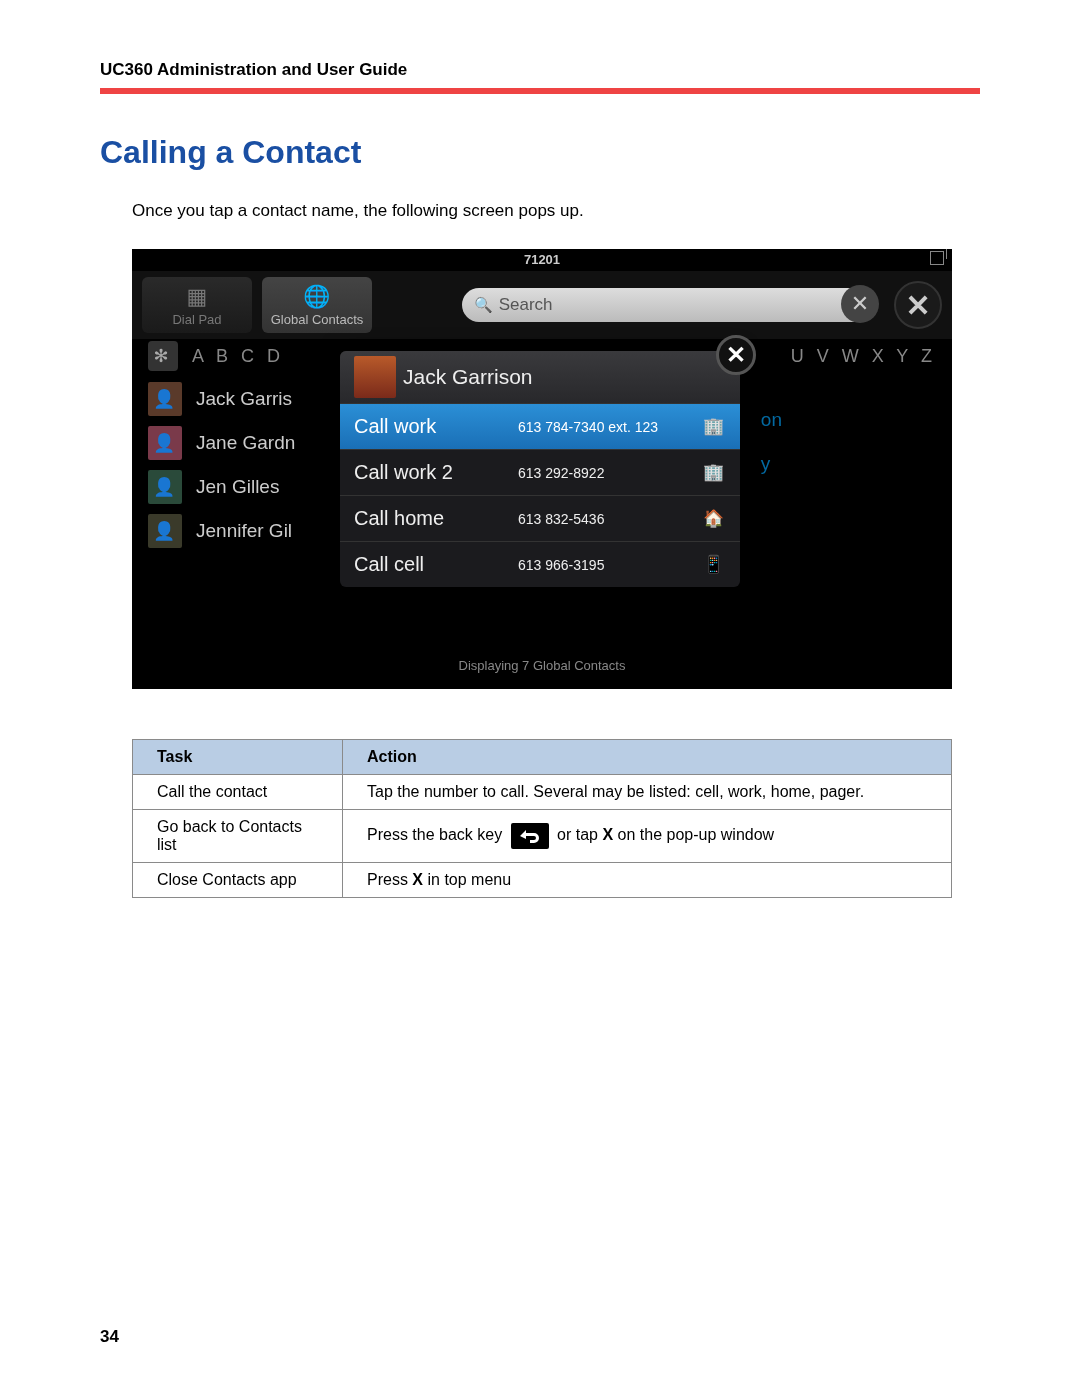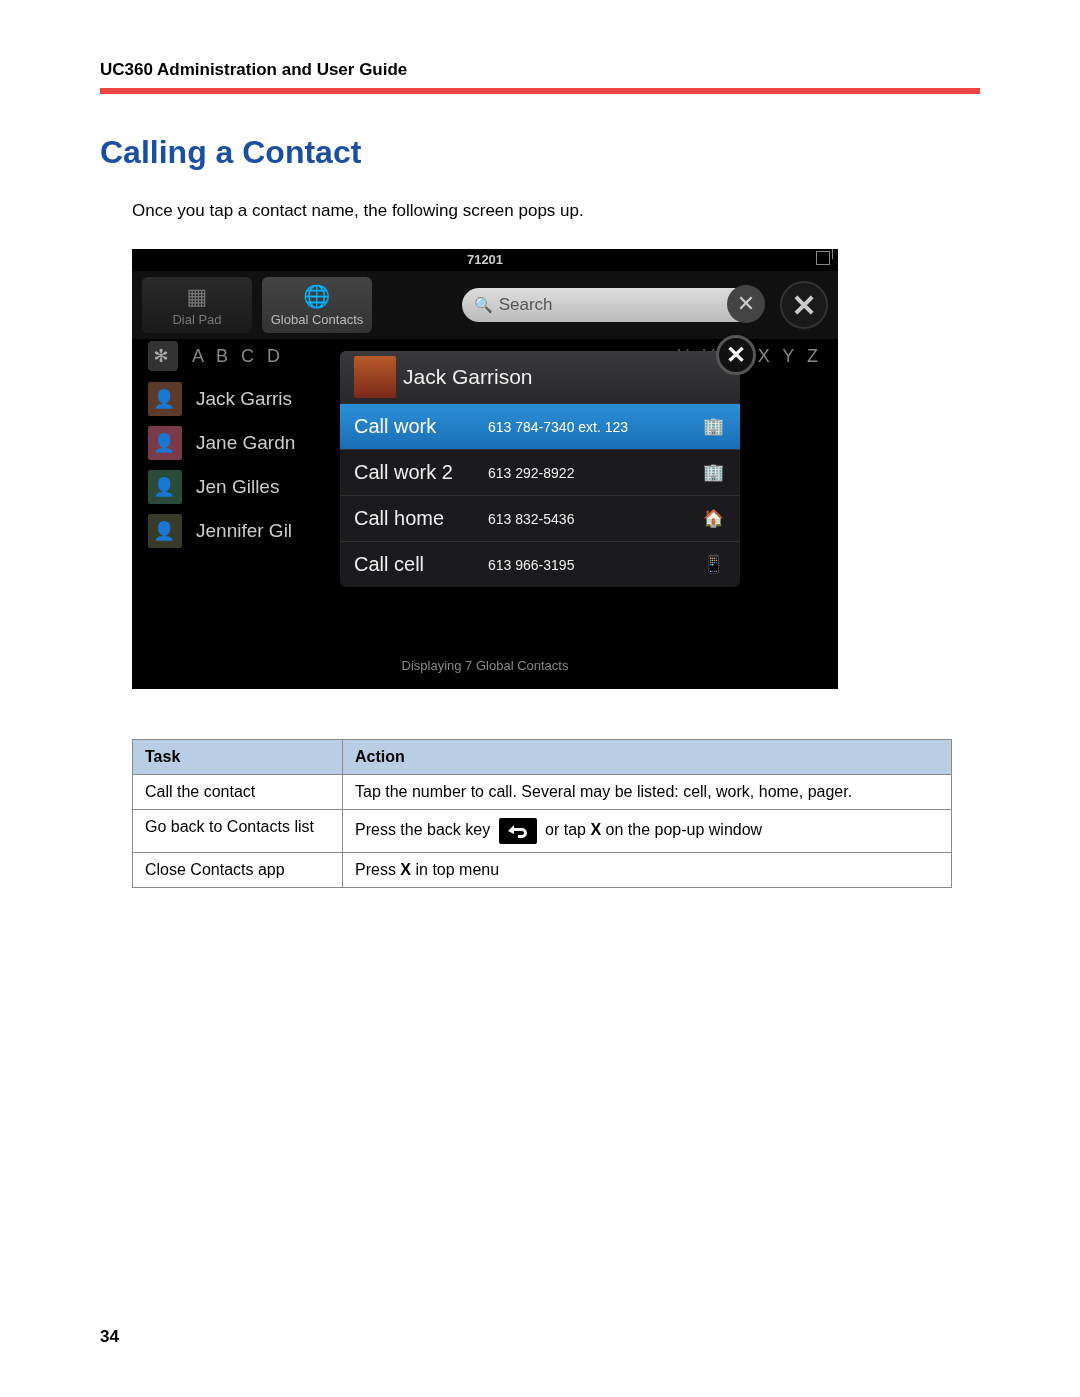--- a/index.html
+++ b/index.html
@@ -26,21 +26,21 @@
     margin-bottom: 30px;
   }
   .intro-text {
     font-size: 17px;
     margin-left: 32px;
     margin-bottom: 28px;
   }
   
   .screenshot {
     margin-left: 32px;
-    width: 706px;
+    width: 820px;
     height: 440px;
     background: #000;
     position: relative;
     color: #ddd;
     font-family: "Segoe UI", Arial, sans-serif;
     overflow: hidden;
   }
   .shot-status {
     height: 22px;
     background: #000;
@@ -241,36 +241,36 @@
     align-items: center;
     height: 46px;
     padding: 0 14px;
     border-top: 1px solid #333;
     font-size: 18px;
     color: #eee;
     gap: 14px;
   }
   .popup-row.selected { background: linear-gradient(#2b8fd6,#1a6fb6); color: #fff; }
   .popup-row .label { width: 120px; font-size: 20px; }
-  .popup-row .num { flex: 1; font-size: 14px; color: inherit; }
+  .popup-row .num { flex: 1; font-size: 14px; color: inherit; margin-left: 30px; }
   .popup-row .ricon { width: 24px; text-align: center; font-size: 17px; }
   .ricon.bldg { color: #4fa0e0; }
   .popup-row.selected .ricon.bldg { color: #cfe8ff; }
   .ricon.home { color: #e07030; }
   .ricon.cell { color: #4fa0e0; }
   
   .task-table {
     margin: 50px 0 0 32px;
     width: 820px;
     border-collapse: collapse;
     font-size: 16px;
   }
   .task-table th, .task-table td {
     border: 1px solid #8a8a8a;
-    padding: 8px 12px;
+    padding: 8px 24px;
     text-align: left;
     vertical-align: top;
   }
   .task-table th {
     background: #b9cde4;
     font-weight: bold;
   }
   .task-table td.action { vertical-align: middle; }
   .back-icon {
     display: inline-flex;

